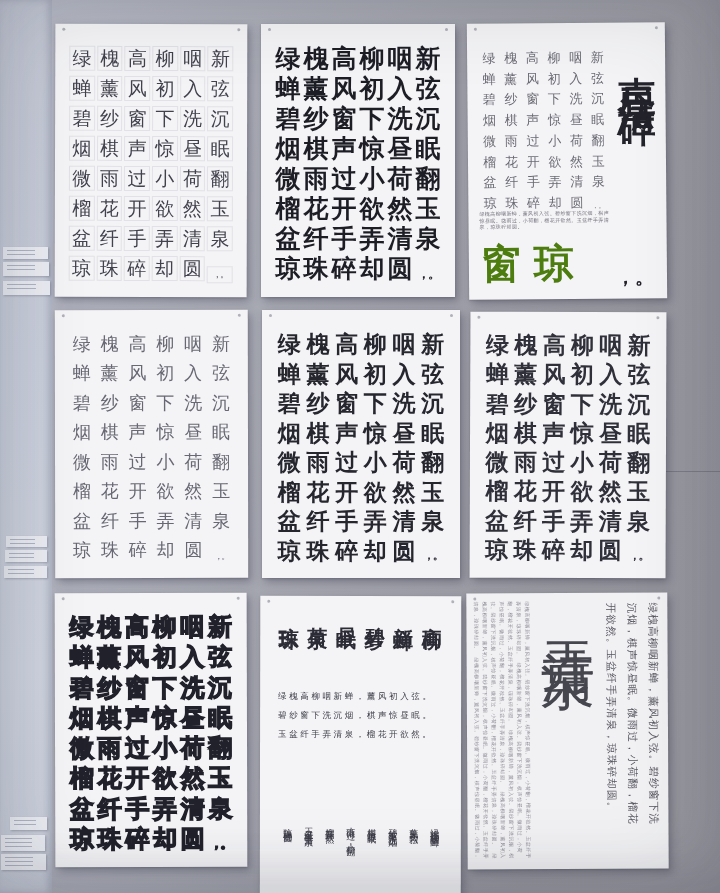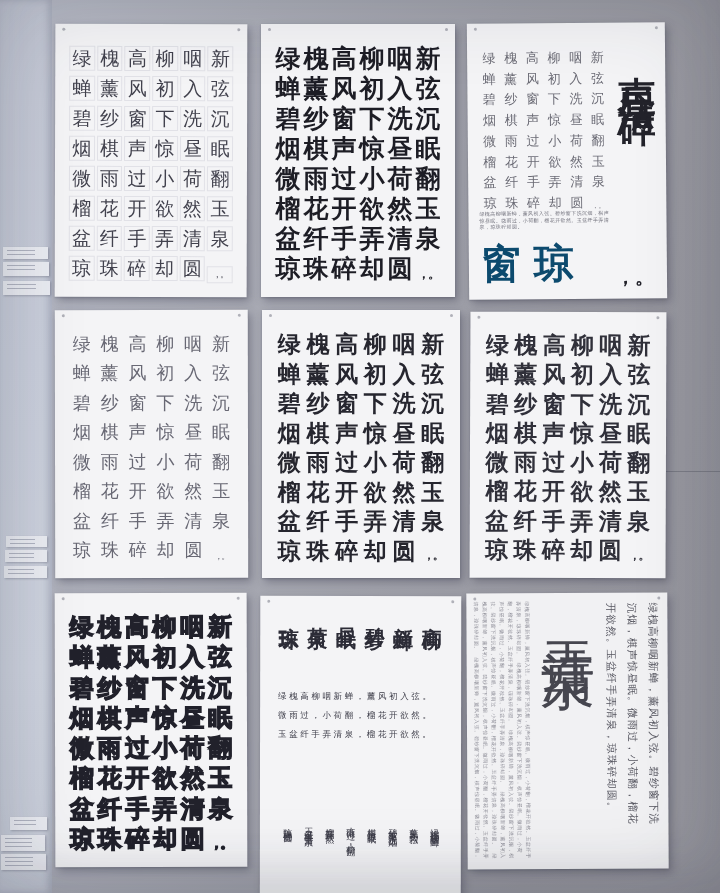--- a/index.html
+++ b/index.html
@@ -37,21 +37,21 @@
   
   .p3{transform:rotate(-.5deg);}
   .p3-grid{position:absolute;left:11px;top:24px;width:130px;height:166px;display:flex;flex-direction:column;justify-content:space-between;
     font-family:"DejaVu Serif",serif;font-size:13px;color:#4c4c58;opacity:.82;}
   .p3-grid .grid-row .cell{letter-spacing:0;}
   .p3-vert{position:absolute;right:7px;top:24px;writing-mode:vertical-rl;font-family:"Liberation Sans",sans-serif;
     font-weight:900;font-size:38px;letter-spacing:10px;color:#23232b;line-height:44px;}
   .p3-punct{position:absolute;right:13px;bottom:8px;font-size:19px;font-weight:900;color:#23232b;font-family:"Liberation Sans",sans-serif;}
   .p3-caption{position:absolute;left:11px;top:187px;width:132px;font-size:5px;line-height:6.5px;color:#71717c;letter-spacing:.4px;}
   .p3-window{position:absolute;left:12px;bottom:8px;font-family:"Liberation Sans",sans-serif;font-weight:900;
-    font-size:40px;letter-spacing:13px;color:#0c4a6e;white-space:nowrap;}
+    font-size:40px;letter-spacing:13px;color:#4d7c0f;white-space:nowrap;}
 
   
   .p8{transform:rotate(.1deg);}
   .p8-header{display:flex;justify-content:space-between;padding:15px 17px 0;height:60px;}
   .p8-header .col-item{writing-mode:vertical-rl;font-family:"DejaVu Serif",serif;font-weight:600;
     font-size:20px;line-height:24px;letter-spacing:3px;color:#2c2c37;}
   .p8-lines{padding:16px 18px 0;}
   .p8-lines .col-item{font-family:"DejaVu Serif",serif;font-size:8.5px;letter-spacing:2.6px;line-height:19px;
     color:#3c3c48;white-space:nowrap;}
   .p8-bottom{position:absolute;left:16px;right:16px;bottom:12px;height:98px;writing-mode:vertical-rl;}
@@ -568,21 +568,21 @@
   <div class="p8-header">
       <div class="col-item">琼珠</div>
       <div class="col-item">荷泉</div>
       <div class="col-item">昼眠</div>
       <div class="col-item">碧纱</div>
       <div class="col-item">新蝉</div>
       <div class="col-item">高柳</div>
     </div>
   <div class="p8-lines">
       <div class="col-item">绿槐高柳咽新蝉，薰风初入弦。</div>
-      <div class="col-item">微雨过，小荷翻，榴花开欲然。</div>
+      <div class="col-item">碧纱窗下洗沉烟，棋声惊昼眠。</div>
       <div class="col-item">玉盆纤手弄清泉，榴花开欲然。</div>
     </div>
   <div class="p8-bottom">
       <div class="col-item">绿槐高柳咽新蝉，</div>
       <div class="col-item">薰风初入弦。</div>
       <div class="col-item">碧纱窗下洗沉烟，</div>
       <div class="col-item">棋声惊昼眠。</div>
       <div class="col-item">微雨过，小荷翻，</div>
       <div class="col-item">榴花开欲然。</div>
       <div class="col-item">玉盆纤手弄清泉，</div>

